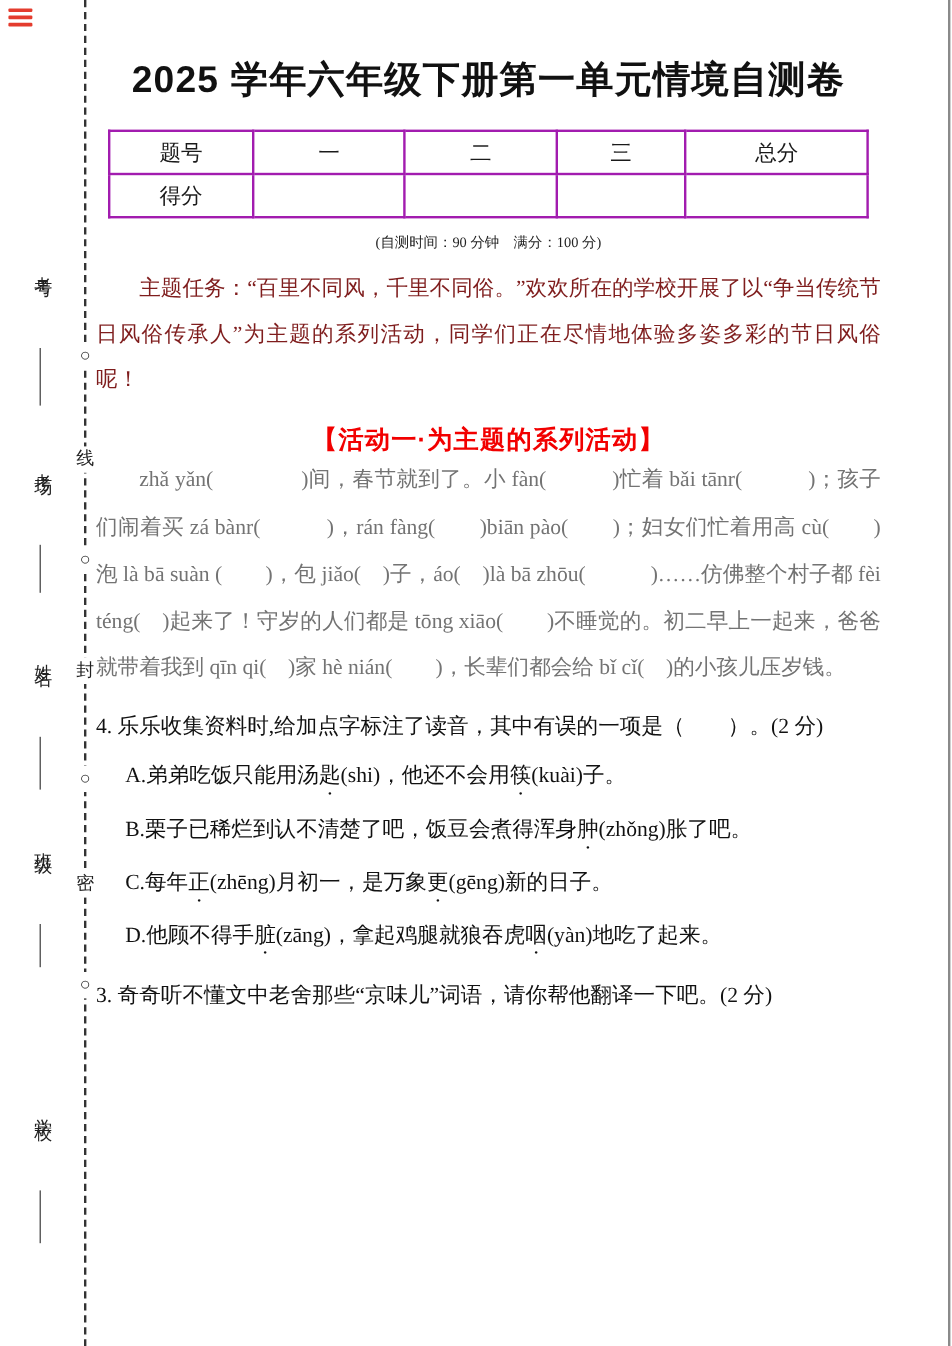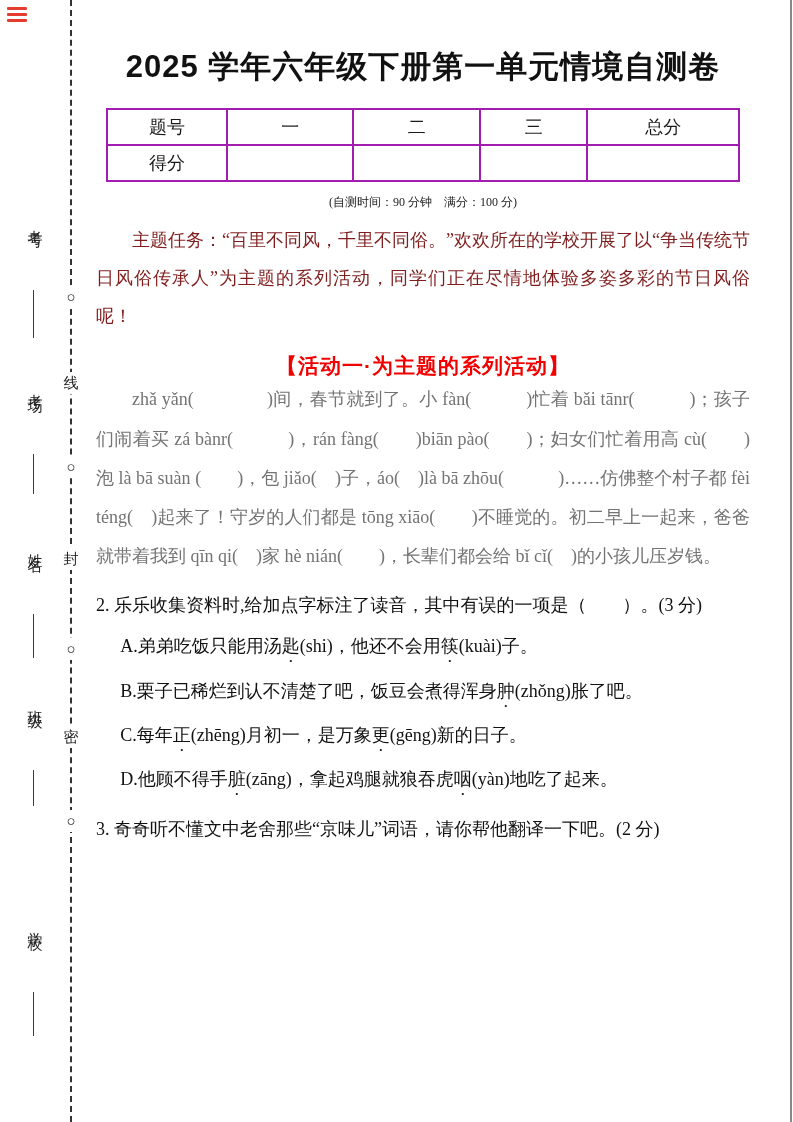--- a/index.html
+++ b/index.html
@@ -33,21 +33,21 @@
   }
   .v-label {
     position: absolute; left: 25px;
     writing-mode: vertical-rl; text-orientation: mixed;
     font-size: 15px; letter-spacing: 4px; color: #222;
     font-family: "Liberation Sans", "DejaVu Sans", sans-serif;
   }
   .write-line { position: absolute; left: 33px; width: 1px; background: #3a3a3a; }
 
   
-  .main { position: absolute; left: 96px; top: 46px; width: 654px; }
+  .main { position: absolute; left: 80px; top: 46px; width: 654px; }
   .title1 {
     font-size: 31px; font-weight: bold; text-align: center;
     letter-spacing: 1px; color: #111;
     font-family: "Liberation Sans", "DejaVu Sans", sans-serif;
   }
   .title2 {
     font-size: 28px; font-weight: bold; text-align: center;
     margin-top: 14px; color: #111;
     font-family: "Liberation Sans", "DejaVu Sans", sans-serif;
   }
@@ -139,21 +139,21 @@
       </table>
 
     <div class="note">(自测时间：90 分钟　满分：100 分)</div>
 
     <div class="para">主题任务：“百里不同风，千里不同俗。”欢欢所在的学校开展了以“争当传统节日风俗传承人”为主题的系列活动，同学们正在尽情地体验多姿多彩的节日风俗呢！</div>
 
     <div class="activity-heading" style="color:#f20000">【活动一·为主题的系列活动】</div>
 
     <div class="passage">zhǎ yǎn(　　　　)间，春节就到了。小 fàn(　　　)忙着 bǎi tānr(　　　)；孩子们闹着买 zá bànr(　　　)，rán fàng(　　)biān pào(　　)；妇女们忙着用高 cù(　　)泡 là bā suàn (　　)，包 jiǎo(　)子，áo(　)là bā zhōu(　　　)……仿佛整个村子都 fèi téng(　)起来了！守岁的人们都是 tōng xiāo(　　)不睡觉的。初二早上一起来，爸爸就带着我到 qīn qi(　)家 hè nián(　　)，长辈们都会给 bǐ cǐ(　)的小孩儿压岁钱。</div>
 
-    <div class="stem">2. 乐乐收集资料时,给加点字标注了读音，其中有误的一项是（　　）。(3 分)</div>
+    <div class="stem">4. 乐乐收集资料时,给加点字标注了读音，其中有误的一项是（　　）。(2 分)</div>
     <div class="option">A.弟弟吃饭只能用汤<span class="emph">匙</span>(shi)，他还不会用<span class="emph">筷</span>(kuài)子。</div>
     <div class="option">B.栗子已稀烂到认不清楚了吧，饭豆会煮得浑身<span class="emph">肿</span>(zhǒng)胀了吧。</div>
     <div class="option">C.每年<span class="emph">正</span>(zhēng)月初一，是万象<span class="emph">更</span>(gēng)新的日子。</div>
     <div class="option">D.他顾不得手<span class="emph">脏</span>(zāng)，拿起鸡腿就狼吞虎<span class="emph">咽</span>(yàn)地吃了起来。</div>
 
     <div class="stem">3. 奇奇听不懂文中老舍那些“京味儿”词语，请你帮他翻译一下吧。(2 分)</div>
 
   </div>
 </div>
 

